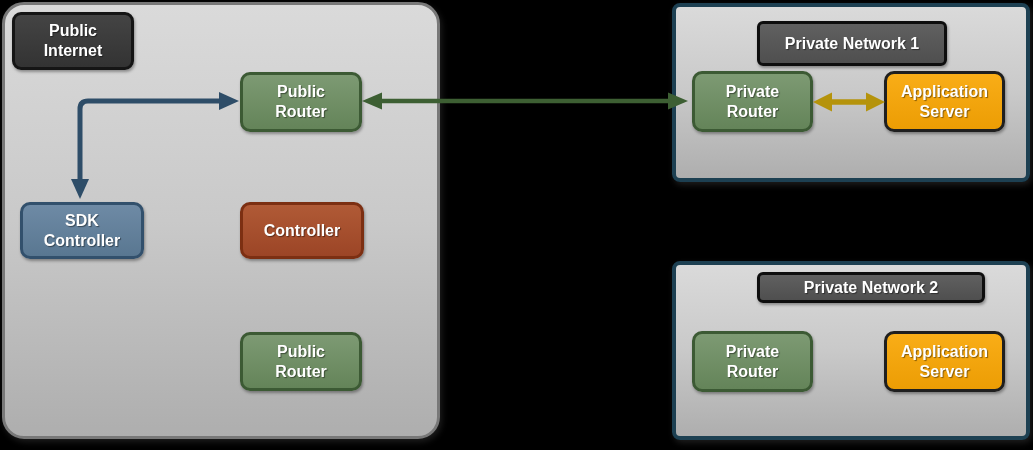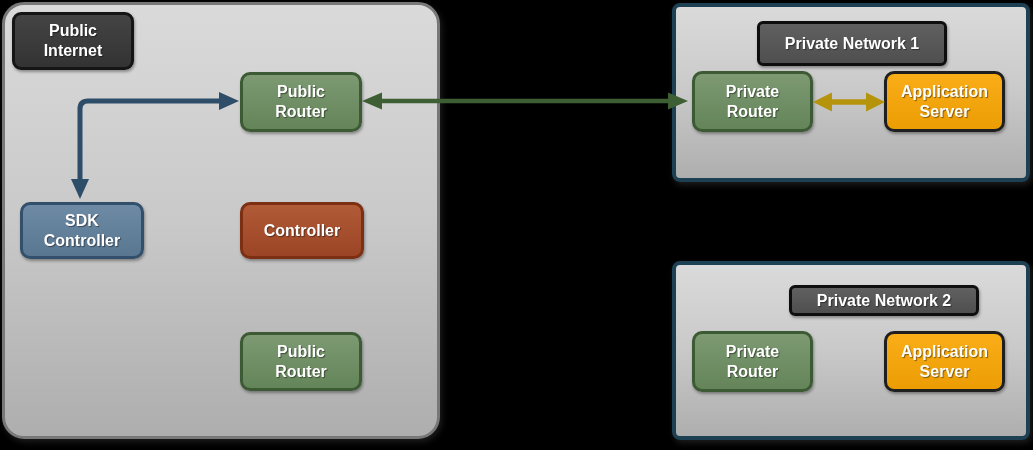--- a/index.html
+++ b/index.html
@@ -60,21 +60,21 @@
 
   <div class="region region-private" id="pn1">
     <div class="tag tag-mid" style="left:81px;top:14px;width:190px;height:45px;white-space:nowrap;">Private Network 1</div>
     <div class="node node-green" style="left:16px;top:64px;width:121px;height:61px;">Private
 Router</div>
     <div class="node node-orange" style="left:208px;top:64px;width:121px;height:61px;">Application
 Server</div>
   </div>
 
   <div class="region region-private" id="pn2">
-    <div class="tag tag-mid" style="left:81px;top:20px;width:190px;height:31px;white-space:nowrap;margin-left:32px;">Private Network 2</div>
+    <div class="tag tag-mid" style="left:81px;top:7px;width:228px;height:31px;white-space:nowrap;">Private Network 2</div>
     <div class="node node-green" style="left:16px;top:66px;width:121px;height:61px;">Private
 Router</div>
     <div class="node node-orange" style="left:208px;top:66px;width:121px;height:61px;">Application
 Server</div>
   </div>
 
   <svg class="connections" viewBox="0 0 1033 450">
 
     <g>
       <path d="M 80 182 L 80 109 Q 80 101 88 101 L 222 101" fill="none" stroke="#2e4d68" stroke-width="5"></path>

